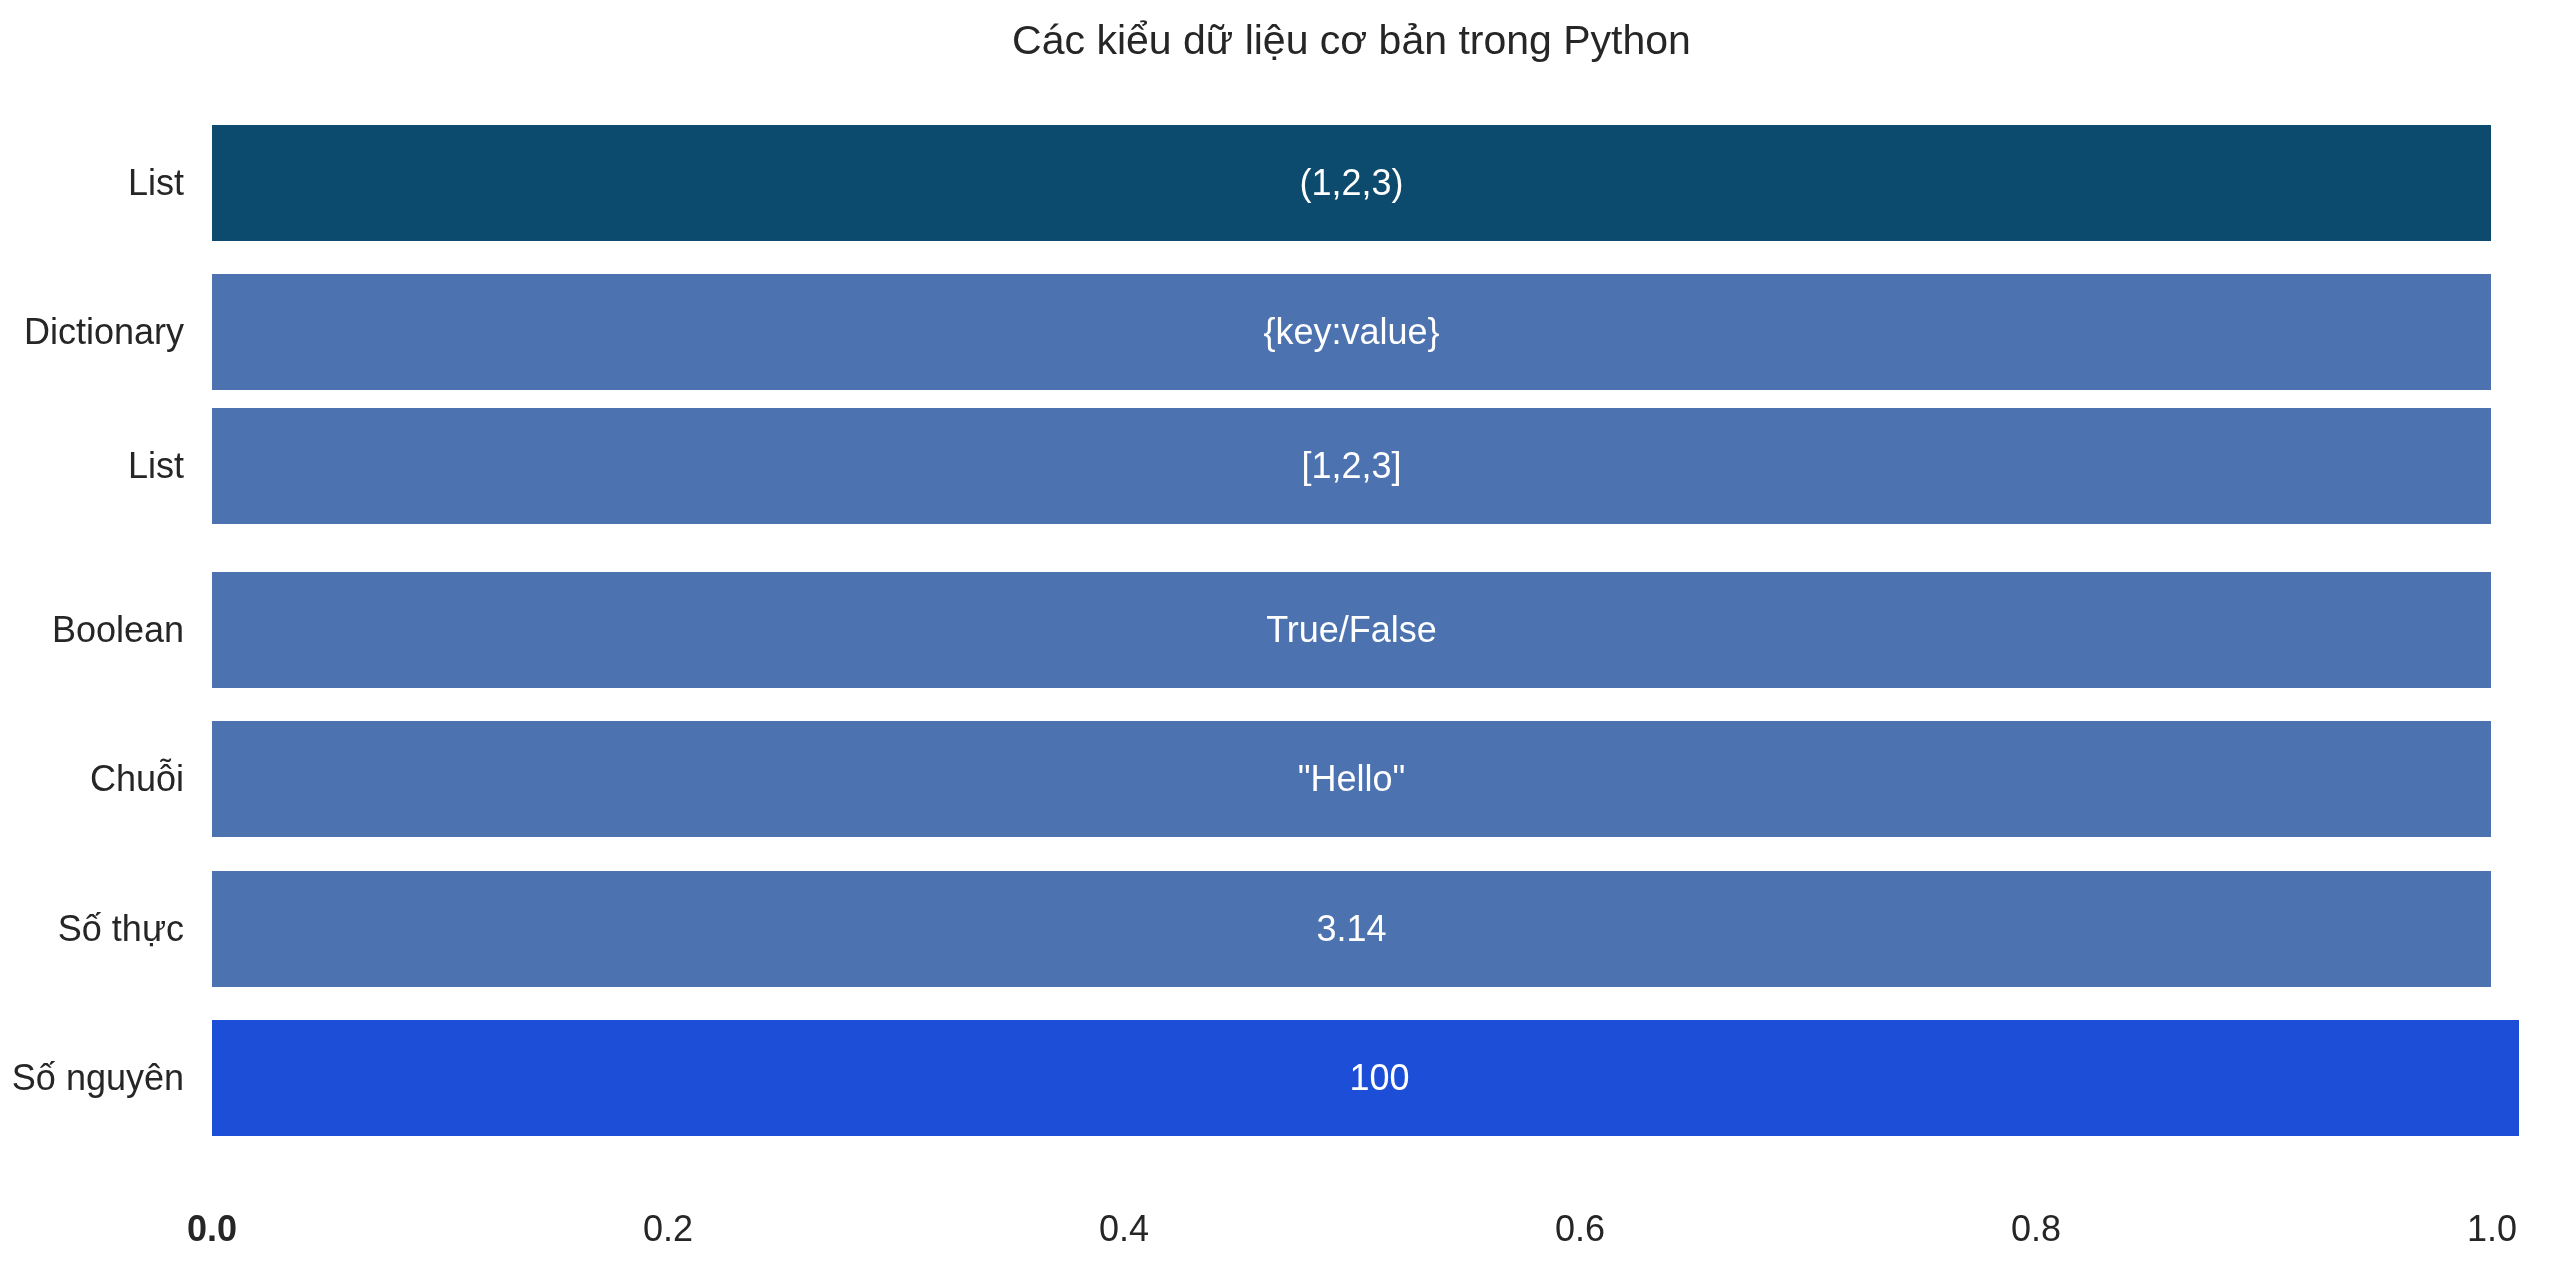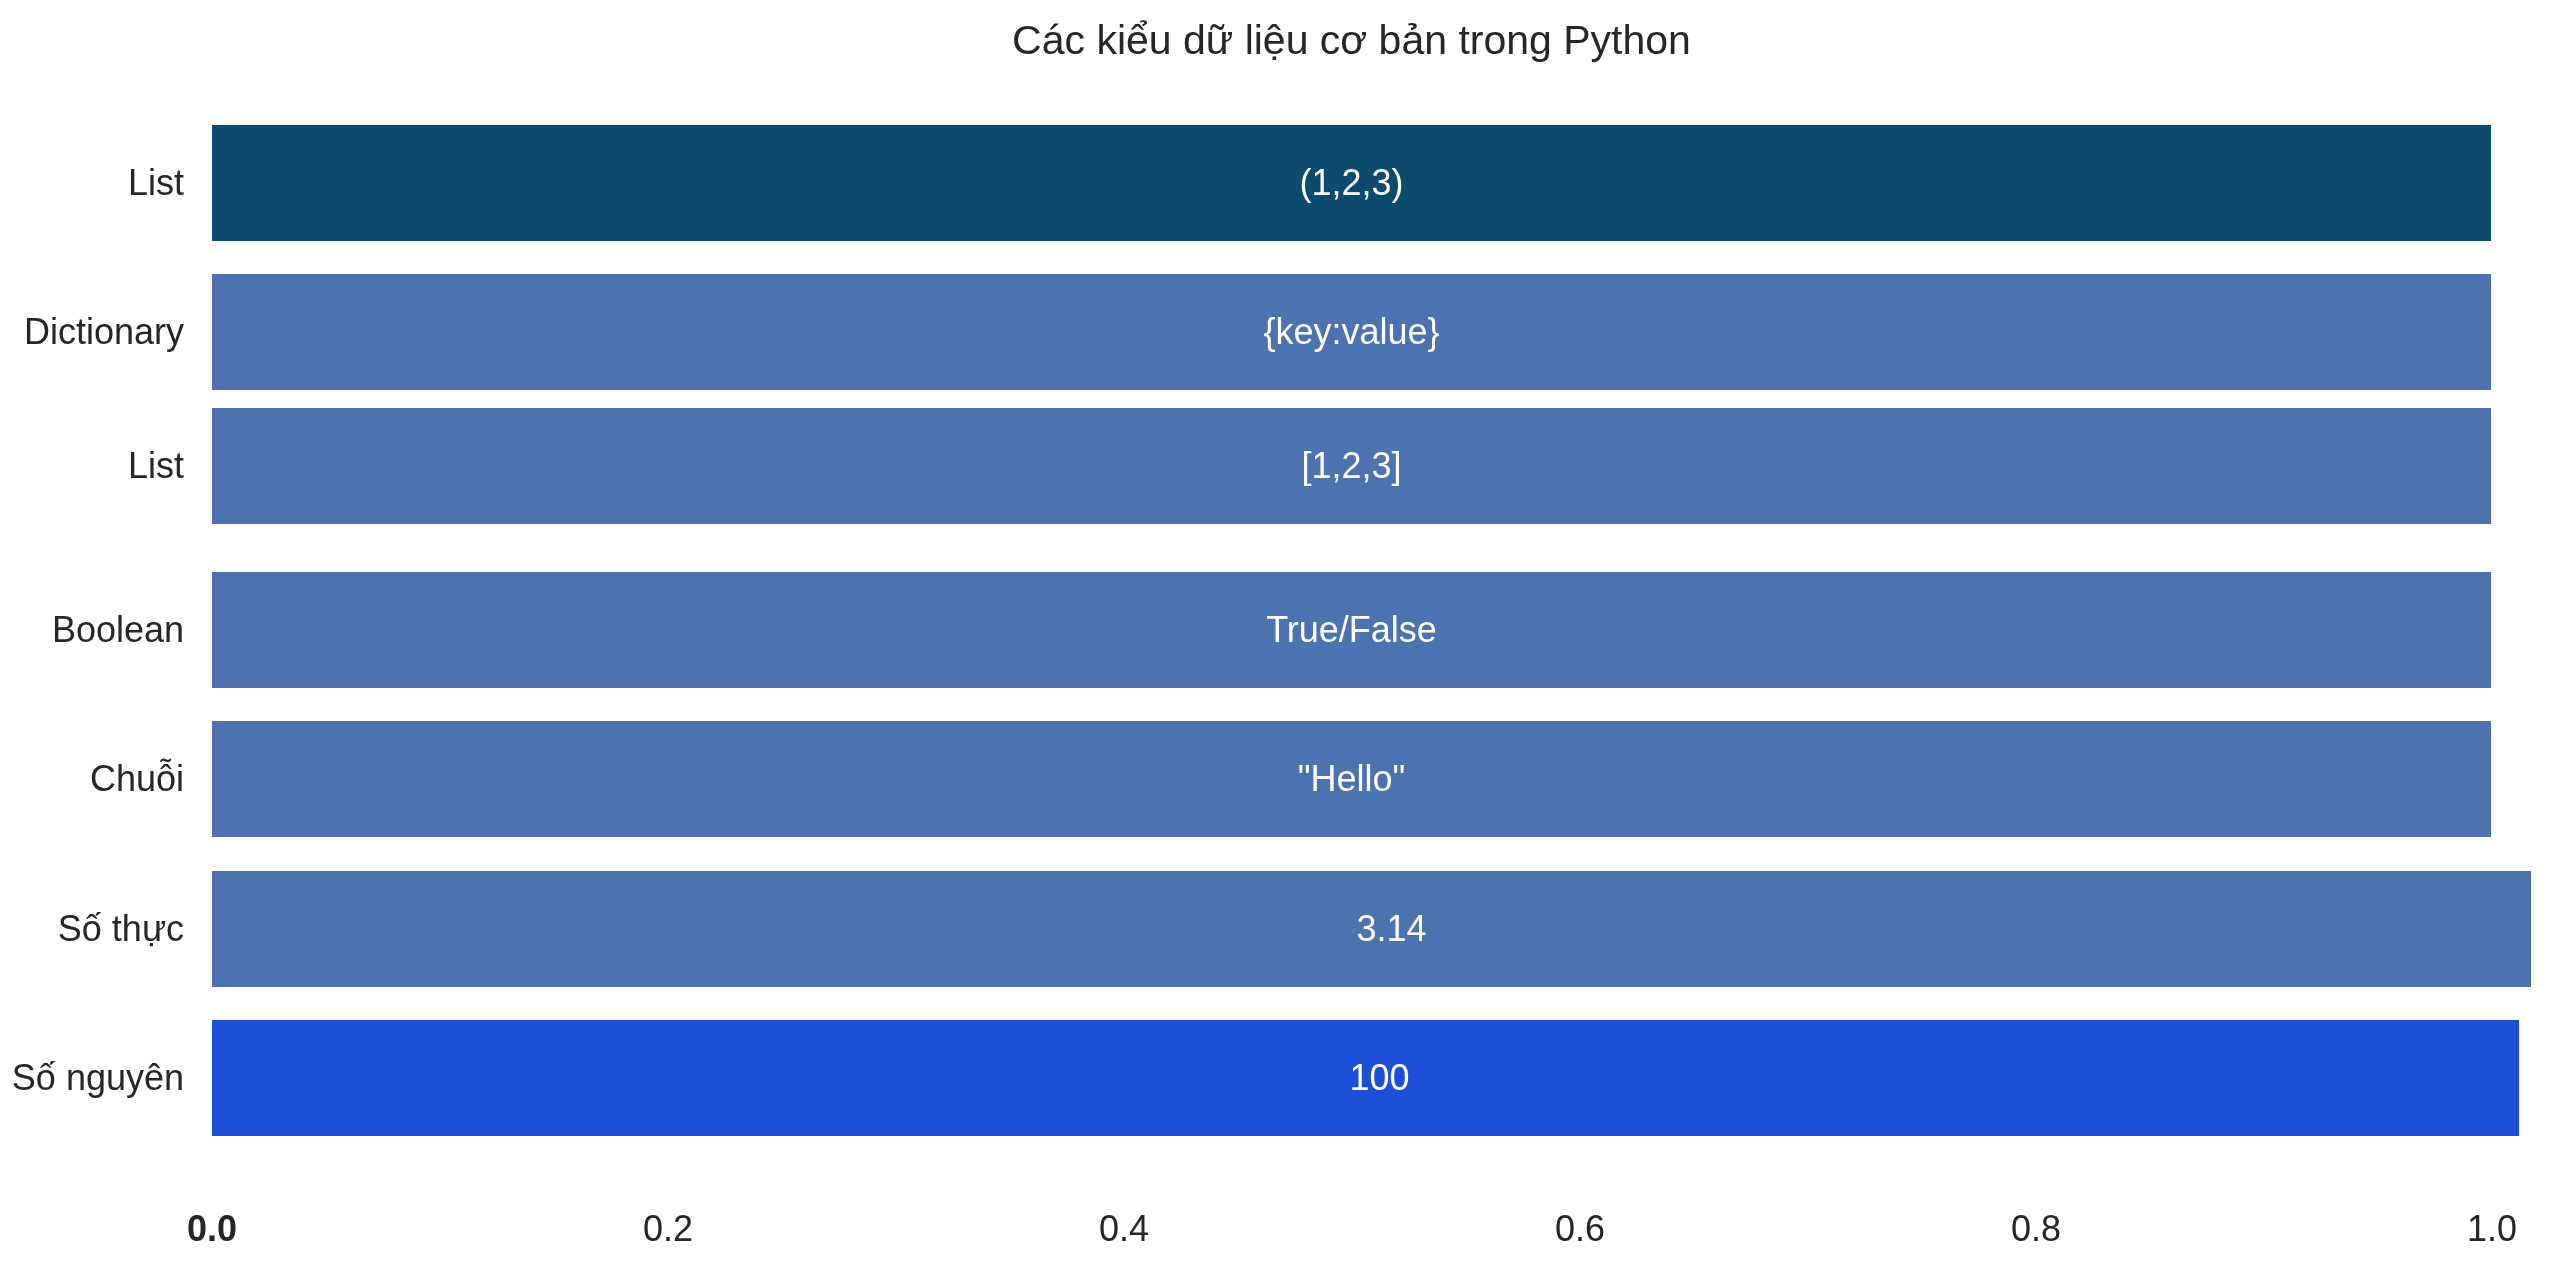--- a/index.html
+++ b/index.html
@@ -135,21 +135,21 @@
     <div class="bar-track">
       <div class="bar" style="width: 100%; background: rgb(76, 114, 176);">
         <span class="bar-text" style="color: rgb(255, 255, 255);">"Hello"</span>
       </div>
     </div>
   </div>
 
   <div class="row" style="top:854px">
     <div class="cat-label" style="color: rgb(38, 38, 38);">Số thực</div>
     <div class="bar-track">
-      <div class="bar" style="width: 100%; background: rgb(76, 114, 176); padding-left: 40px;">
+      <div class="bar" style="width: 100%; background: rgb(76, 114, 176);">
         <span class="bar-text" style="color: rgb(255, 255, 255);">3.14</span>
       </div>
     </div>
   </div>
 
   <div class="row" style="top:1003px">
     <div class="cat-label" style="color: rgb(38, 38, 38);">Số nguyên</div>
     <div class="bar-track">
       <div class="bar" style="width: 100%; background: #1d4ed8; padding-left: 28px;">
         <span class="bar-text" style="color: rgb(255, 255, 255);">100</span>

